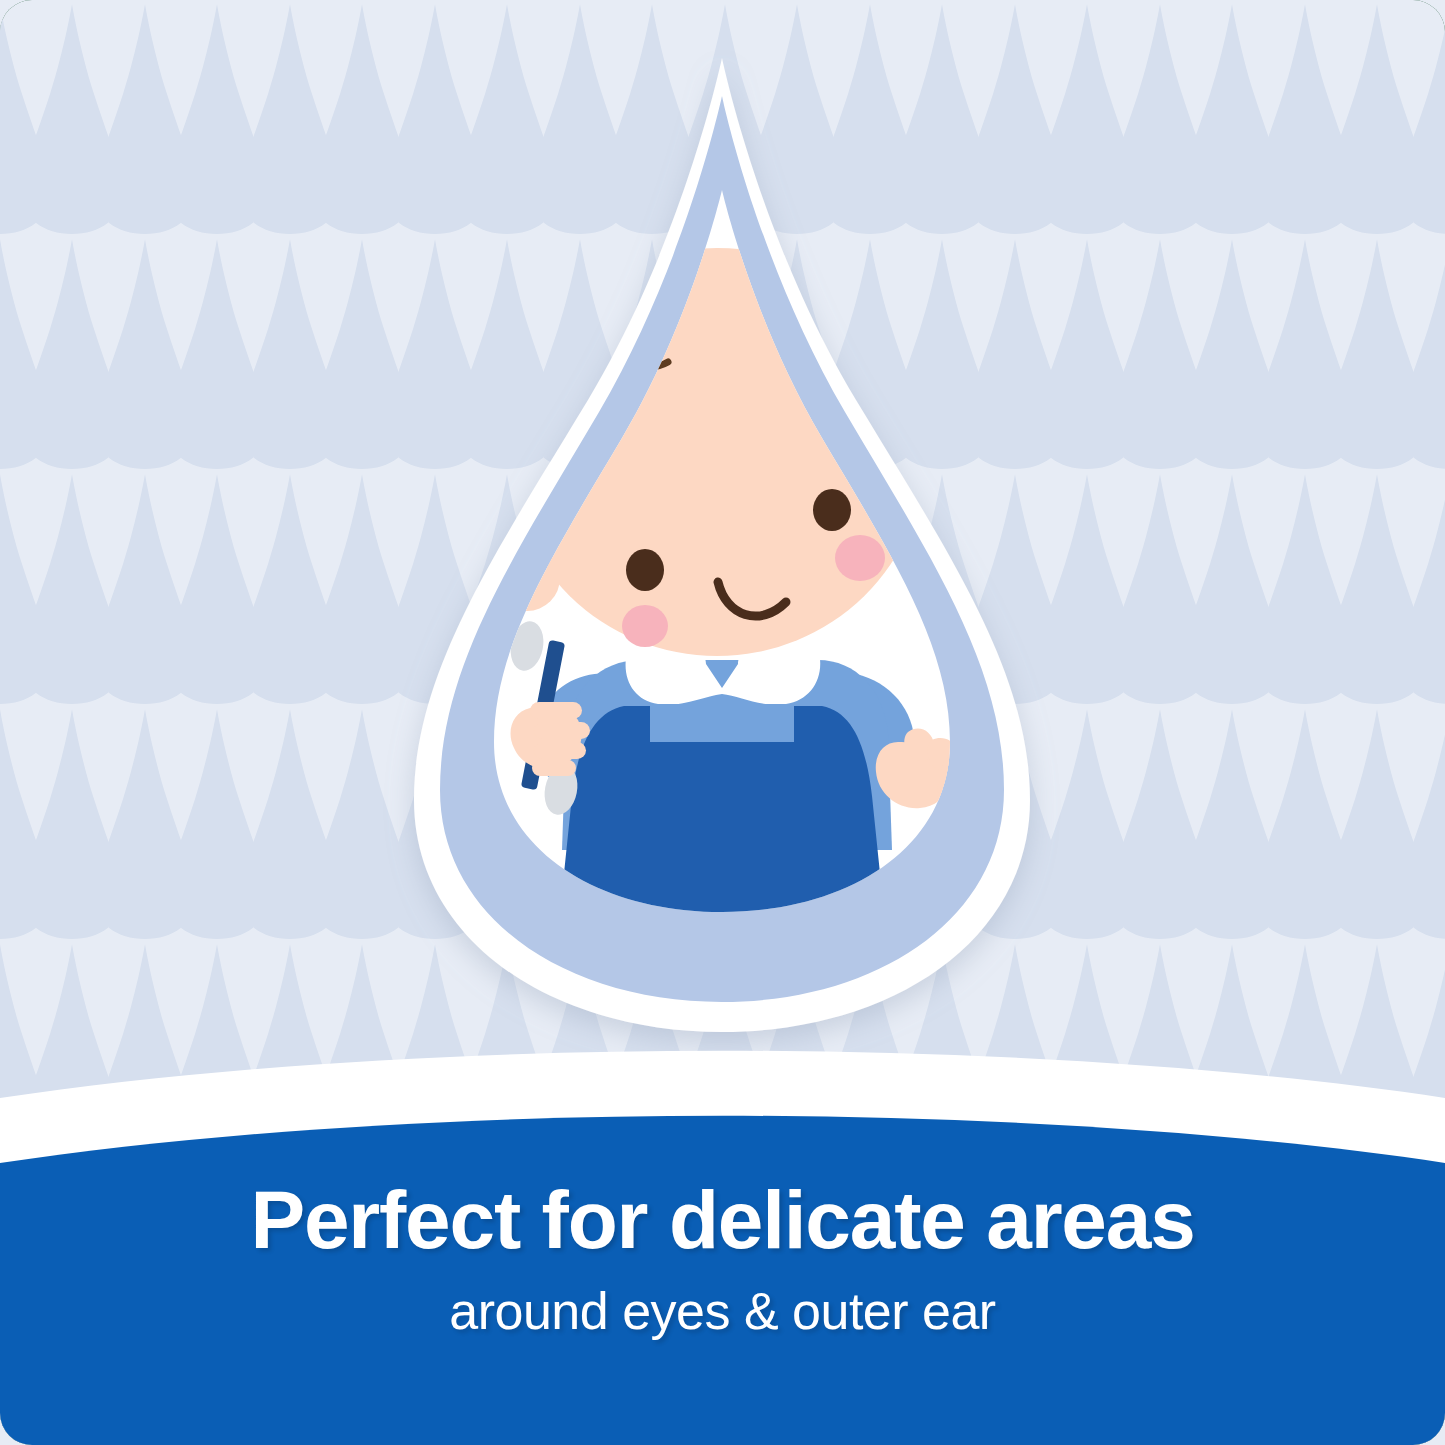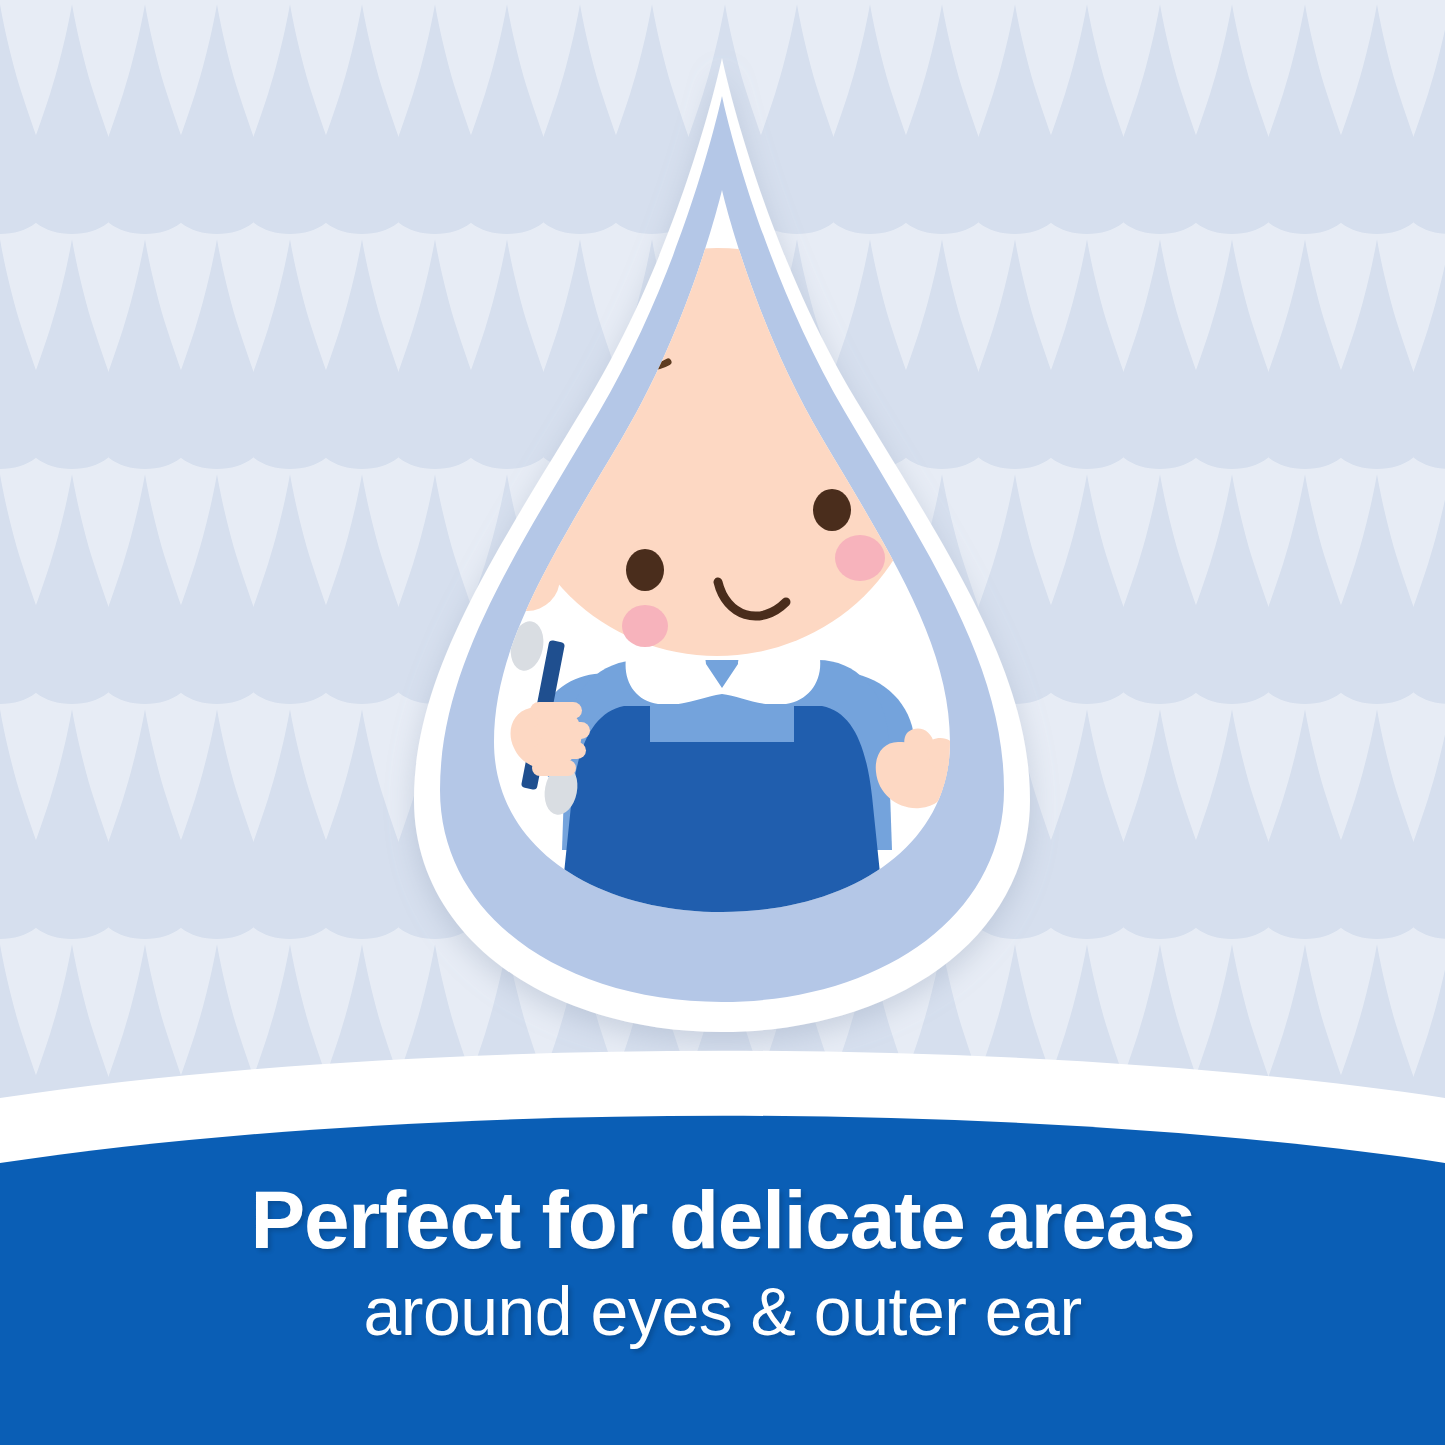--- a/index.html
+++ b/index.html
@@ -8,20 +8,21 @@
   body {
     font-family:"Liberation Sans", sans-serif;
     background:#e7ecf5;
     position:relative;
   }
   #stage {
     position:absolute; inset:0;
     width:1445px; height:1445px;
     overflow:hidden;
     background:#14532d;
+    border-radius:32px;
   }
   #bg-svg, #art-svg, #banner-svg {
     position:absolute; left:0; top:0;
     width:1445px; height:1445px;
     display:block;
   }
   #banner-text {
     position:absolute;
     left:0;
     top:1178px;
@@ -36,27 +37,27 @@
     font-size:82px;
     line-height:1.02;
     color:#ffffff;
     letter-spacing:-1.2px;
     text-shadow:3px 3px 4px rgba(0,0,0,0.16);
     white-space:nowrap;
   }
   .subline {
     font-family:"Liberation Sans", sans-serif;
     font-weight:400;
-    font-size:68px;
+    font-size:52px;
     line-height:1.05;
     color:#ffffff;
     letter-spacing:-0.5px;
     text-shadow:3px 3px 4px rgba(0,0,0,0.16);
     white-space:nowrap;
-    margin-top:14px;
+    margin-top:22px;
   }
 </style>
 </head>
 <body>
 
 <div id="stage">
 
   <svg id="bg-svg" viewBox="0 0 1445 1445" aria-hidden="true">
     <defs>
 

